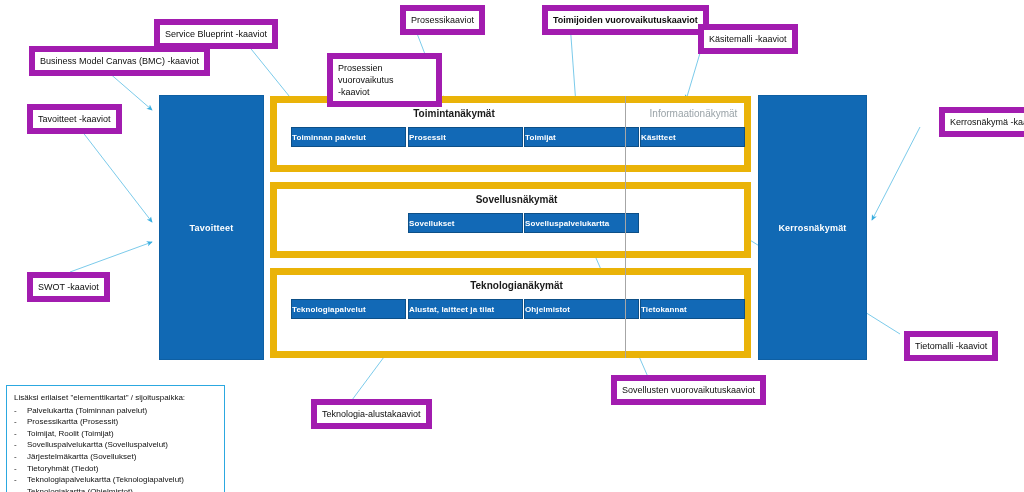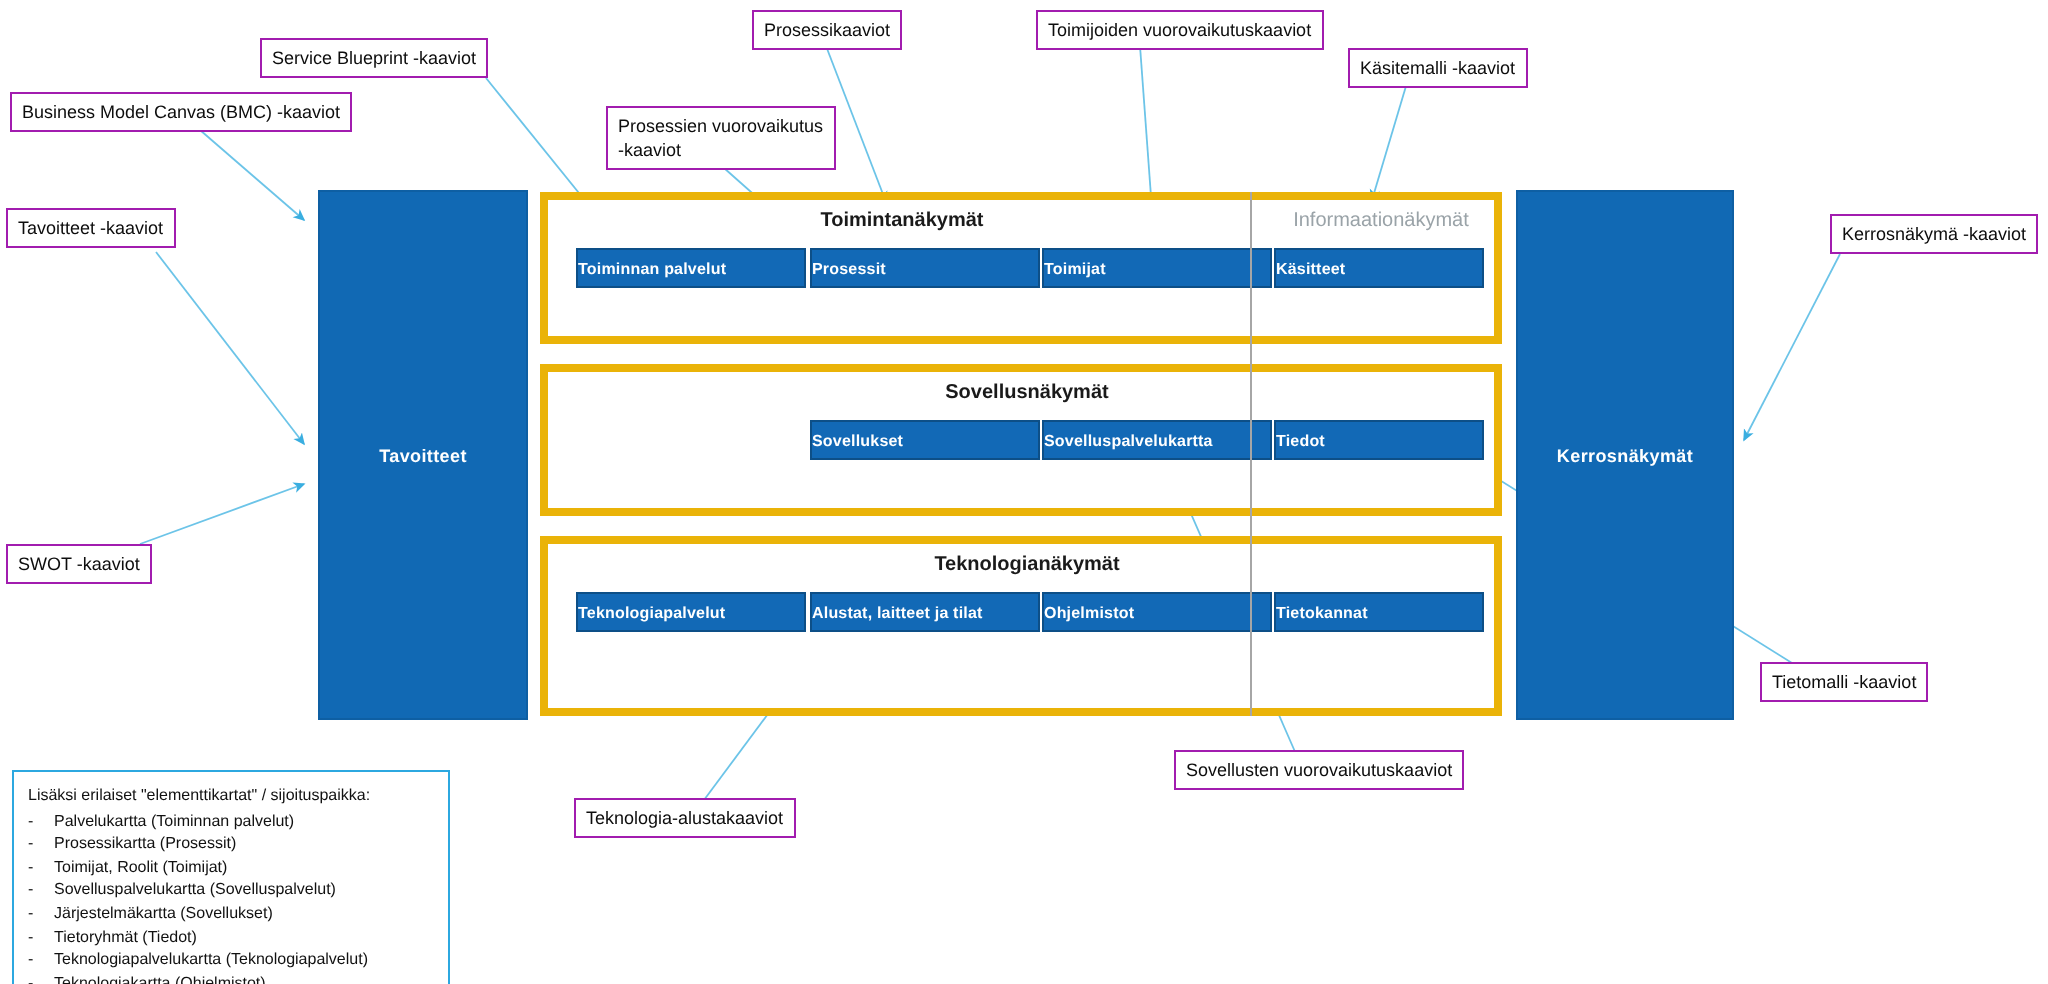--- a/index.html
+++ b/index.html
@@ -25,21 +25,21 @@
     font-weight:bold;
     display:flex;align-items:center;justify-content:center;
     letter-spacing:.2px;
   }
 
   
   .layer{
     position:absolute;
     left:270px;width:481px;
     background:#ffffff;
-    border:4px solid #eab308;
+    border:7px solid #eab308;
     box-sizing:border-box;
   }
   .layer-title{
     position:absolute;
     top:5px;
     font-size:10px;
     font-weight:bold;
     color:#1a1a1a;
     text-align:center;
     white-space:nowrap;
@@ -65,27 +65,28 @@
   .divider{
     position:absolute;
     width:1px;
     background:#a6a6a6;
   }
 
   
   .callout{
     position:absolute;
     background:#ffffff;
-    border:1px solid #a21caf;
+    border:6px solid #a21caf;
     box-sizing:border-box;
     font-size:9px;
     color:#0d0d0d;
     padding:3px 5px 3px 5px;
     line-height:12px;
     white-space:nowrap;
+    margin-left:24px;
   }
   .callout.wrap{white-space:normal;}
 
   
   .legend{
     position:absolute;
     left:6px;top:385px;width:219px;
     background:#ffffff;
     border:1px solid #2ca8e0;
     box-sizing:border-box;
@@ -166,23 +167,20 @@
 
   <div class="layer" style="top:182px;height:76px;">
     <div class="layer-title" style="left:0px;width:479px;">Sovellusnäkymät</div>
 
     <div class="elem" style="left:131px;top:24px;width:115px;">
       <span>Sovellukset</span>
     </div>
     <div class="elem" style="left:247px;top:24px;width:115px;">
       <span>Sovelluspalvelukartta</span>
     </div>
-    <div class="elem" style="left:363px;top:24px;width:105px;">
-      <span>Tiedot</span>
-    </div>
   </div>
 
   <div class="layer" style="top:268px;height:90px;">
     <div class="layer-title" style="left:0px;width:479px;">Teknologianäkymät</div>
 
     <div class="elem" style="left:14px;top:24px;width:115px;">
       <span>Teknologiapalvelut</span>
     </div>
     <div class="elem" style="left:131px;top:24px;width:115px;">
       <span>Alustat, laitteet ja tilat</span>
@@ -215,21 +213,21 @@
 
   <div class="callout wrap" style="left:303px;top:53px;width:115px;">
     <span>Prosessien vuorovaikutus</span><br>
     <span>-kaaviot</span>
   </div>
 
   <div class="callout" style="left:376px;top:5px;">
     <span>Prosessikaaviot</span>
   </div>
 
-  <div class="callout" style="left:518px;top:5px;">
+  <div class="callout" style="left:518px;top:5px;font-weight:bold;">
     <span>Toimijoiden vuorovaikutuskaaviot</span>
   </div>
 
   <div class="callout" style="left:674px;top:24px;">
     <span>Käsitemalli -kaaviot</span>
   </div>
 
   <div class="callout" style="left:915px;top:107px;">
     <span>Kerrosnäkymä -kaaviot</span>
   </div>

